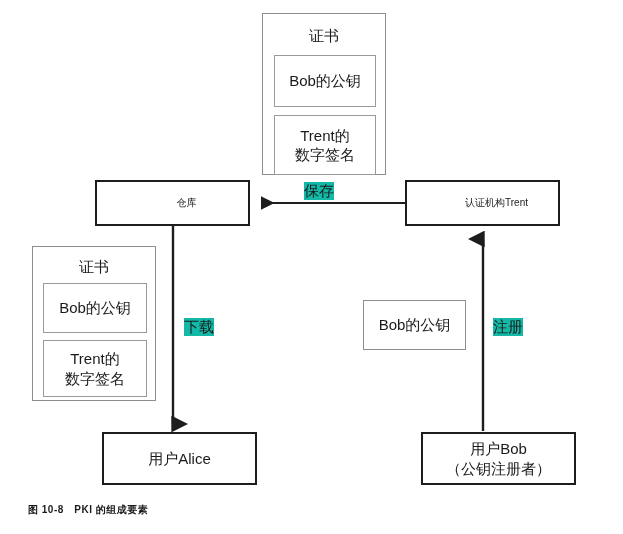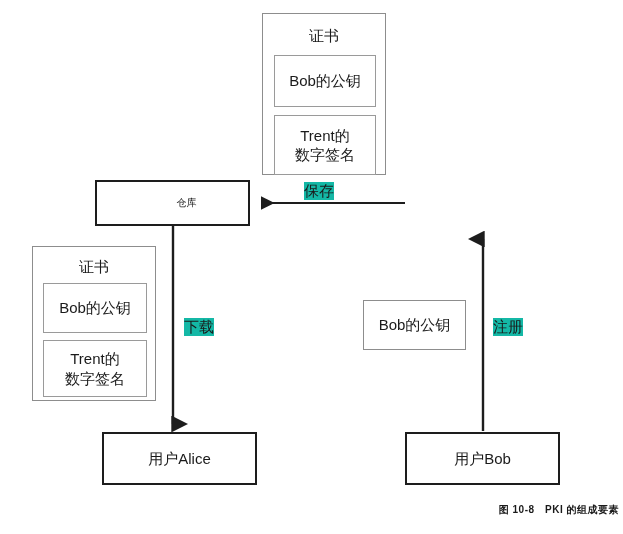--- a/index.html
+++ b/index.html
@@ -58,22 +58,22 @@
     position: absolute;
     left: 0;
     top: 0;
     width: 623px;
     height: 534px;
     pointer-events: none;
   }
   .caption {
     position: absolute;
     left: 0;
-    right: 4px;
-    text-align: right;
+    right: 12px;
+    text-align: left;
     font-weight: bold;
     letter-spacing: .5px;
   }
   .t15 { font-size: 15px; }
   .t16 { font-size: 10px; padding-left: 28px; }
 </style>
 </head>
 <body>
 
 <div id="figure-root">
@@ -123,31 +123,35 @@
     <div class="box box-inner t15" style="left:10px; top:93px; width:104px; height:57px;">
       <span>Trent的</span>
       <span>数字签名</span>
     </div>
   </div>
 
   <div class="box box-outer t16" style="left:95px; top:180px; width:155px; height:46px;">
     <span>仓库</span>
   </div>
 
+  <div class="box box-outer t16" style="left:405px; top:180px; width:155px; height:46px;">
+    <span>认证机构Trent</span>
+  </div>
 
   <div class="box box-plain t15" style="left:363px; top:300px; width:103px; height:50px;">
     <span>Bob的公钥</span>
   </div>
 
   <div class="box box-outer t15" style="left:102px; top:432px; width:155px; height:53px;">
     <span>用户Alice</span>
   </div>
 
-  <div class="box box-outer t15" style="left:405px; top:432px; width:155px; height:53px;">
+  <div class="box box-outer t15" style="left:421px; top:432px; width:155px; height:53px;">
     <span>用户Bob</span>
+    <span>（公钥注册者）</span>
   </div>
 
   <div class="label t15" style="left:304px; top:182px;">保存</div>
 
   <div class="label t15" style="left:184px; top:318px;text-align:center;">下载</div>
 
   <div class="label t15" style="left:493px; top:318px;text-align:right;">注册</div>
 
   <div class="caption t16" style="top:503px;">图 10-8　PKI 的组成要素</div>
 

